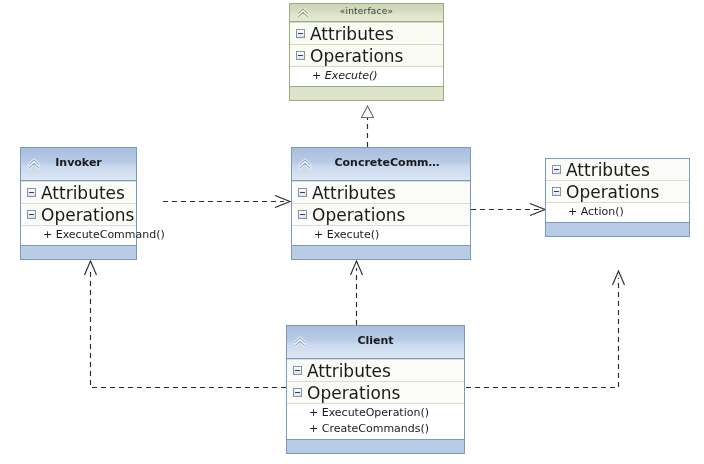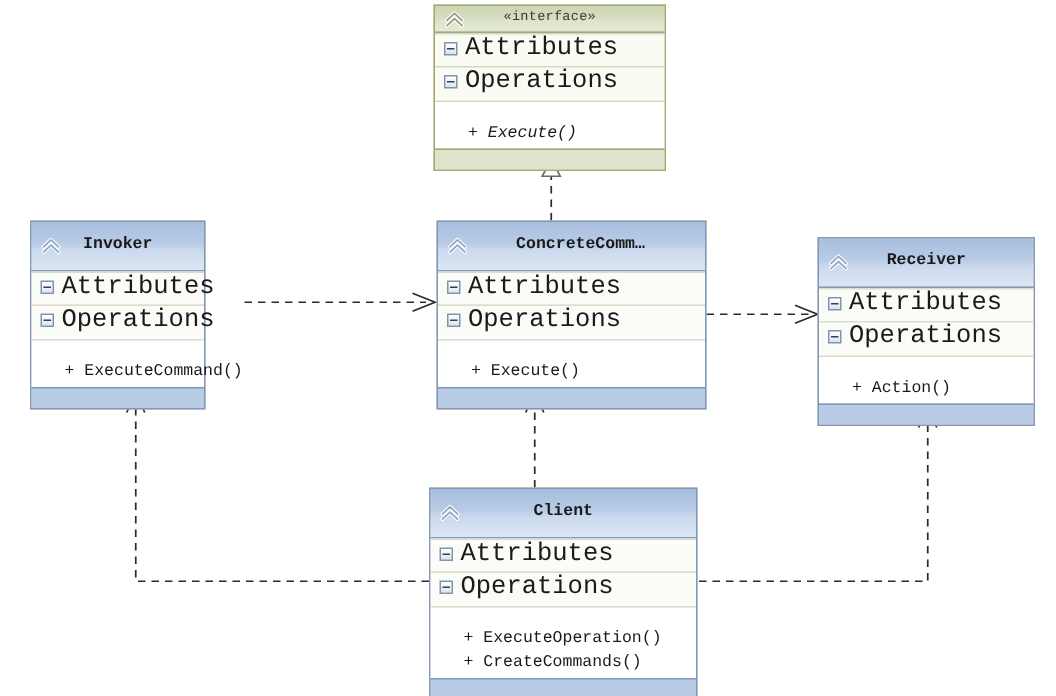--- a/index.html
+++ b/index.html
@@ -30,23 +30,22 @@
     width: 704px;
     height: 464px;
     overflow: visible;
   }
 
   
   .uml-class {
     position: absolute;
     box-sizing: border-box;
     border: 1px solid #7a9ac4;
-    background: #fdba74;
+    background: #0c4a6e;
     z-index: 5;
-    font-family: Liberation Mono, monospace;
   }
   .uml-class.green {
     border-color: #9aab7d;
   }
 
   .uml-header {
     position: relative;
     box-sizing: border-box;
     padding: 2px 6px 4px 6px;
     text-align: center;
@@ -129,21 +128,21 @@
     background: #33404f;
   }
   .compartment-label {
     vertical-align: middle;
   }
 
   .members {
     box-sizing: border-box;
     background: #ffffff;
     border-top: 1px solid #d8ddd0;
-    padding: 13px 4px 2px 4px;
+    padding: 1px 4px 2px 4px;
   }
   .green .members {
     border-top-color: #d3d9c2;
   }
   .member {
     font-size: 11px;
     line-height: 16px;
     color: #1a1a1a;
     padding-left: 18px;
     white-space: nowrap;
@@ -286,31 +285,20 @@
     <div class="compartment">
       <span class="toggle-icon"></span><span class="compartment-label">Operations</span>
     </div>
     <div class="members">
       <div class="member">+ Execute()</div>
     </div>
     <div class="uml-footer"></div>
   </div>
 
   <div class="uml-class" style="left:545px; top:158px; width:145px;">
-    <div class="uml-header">
-      <span class="chevron-icon">
-        <svg viewBox="0 0 16 16" width="16" height="16">
-          <path d="M3 8.6 L8 3.9 L13 8.6" fill="none" stroke="#ffffff" stroke-width="2.6" stroke-linejoin="round" stroke-linecap="round"></path>
-          <path d="M3 12.1 L8 7.4 L13 12.1" fill="none" stroke="#ffffff" stroke-width="2.6" stroke-linejoin="round" stroke-linecap="round"></path>
-          <path d="M3 8.6 L8 3.9 L13 8.6" fill="none" stroke="#8ea3c0" stroke-width="1.1" stroke-linejoin="round" stroke-linecap="round"></path>
-          <path d="M3 12.1 L8 7.4 L13 12.1" fill="none" stroke="#8ea3c0" stroke-width="1.1" stroke-linejoin="round" stroke-linecap="round"></path>
-        </svg>
-      </span>
-      <span class="class-title" style="line-height:26px;">Receiver</span>
-    </div>
     <div class="compartment">
       <span class="toggle-icon"></span><span class="compartment-label">Attributes</span>
     </div>
     <div class="compartment">
       <span class="toggle-icon"></span><span class="compartment-label">Operations</span>
     </div>
     <div class="members">
       <div class="member">+ Action()</div>
     </div>
     <div class="uml-footer"></div>

